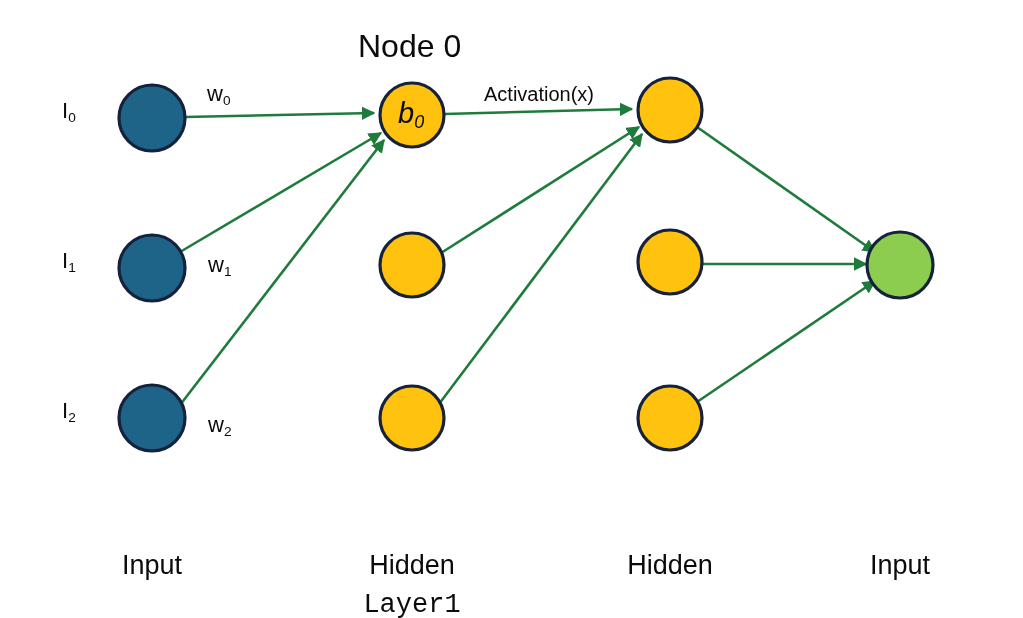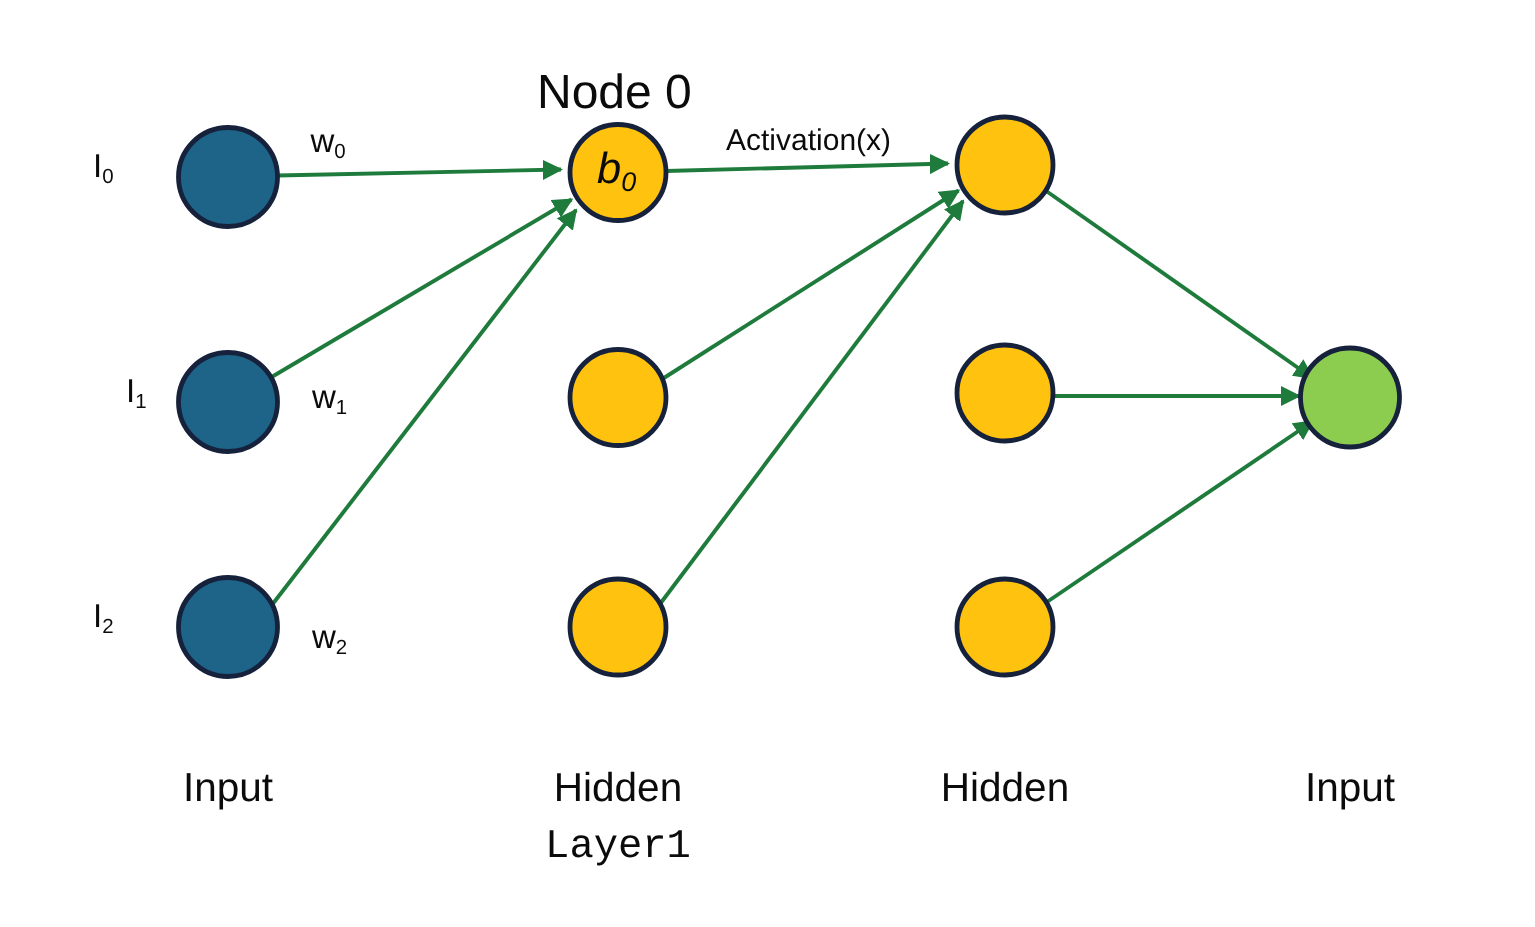--- a/index.html
+++ b/index.html
@@ -60,20 +60,21 @@
   .activation-label {
     font-size: 20px;
   }
   .bias-label {
     font-size: 29px;
   }
   .layer-label {
     font-size: 27px;
     text-align: center;
     line-height: 1.48;
+    margin-top: 40px;
   }
   .layer-label .l2 {
     display: block;
     font-family: Liberation Mono, monospace;
   }
 </style>
 </head>
 <body>
 
 <div id="stage">
@@ -112,38 +113,38 @@
       <circle class="node-circle" cx="670" cy="262" r="32" fill="#ffc20e"></circle>
       <circle class="node-circle" cx="670" cy="418" r="32" fill="#ffc20e"></circle>
 
       <circle class="node-circle" cx="900" cy="265" r="33" fill="#8ccc4e"></circle>
     </g>
   </svg>
 
   <div class="lbl input-label" style="left:62px; top:100px;">
     <span>I</span><sub>0</sub>
   </div>
-  <div class="lbl input-label" style="left:62px; top:250px;margin-left:22px;">
+  <div class="lbl input-label" style="left:62px; top:250px;">
     <span>I</span><sub>1</sub>
   </div>
   <div class="lbl input-label" style="left:62px; top:400px;">
     <span>I</span><sub>2</sub>
   </div>
 
   <div class="lbl weight-label" style="left:207px; top:70px;">
     <span>w</span><sub>0</sub>
   </div>
   <div class="lbl weight-label" style="left:208px; top:241px;">
     <span>w</span><sub>1</sub>
   </div>
   <div class="lbl weight-label" style="left:208px; top:401px;">
     <span>w</span><sub>2</sub>
   </div>
 
-  <div class="lbl node-title" style="left:358px; top:45px;">Node 0</div>
+  <div class="lbl node-title" style="left:358px; top:30px;">Node 0</div>
 
   <div class="lbl bias-label" style="left:398px; top:99px;font-style:italic;">
     <span>b</span><sub>0</sub>
   </div>
 
   <div class="lbl activation-label" style="left:484px; top:84px;">Activation(x)</div>
 
   <div class="lbl layer-label" style="left:82px; top:506px; width:140px;">
     <span>Input</span>
   </div>

